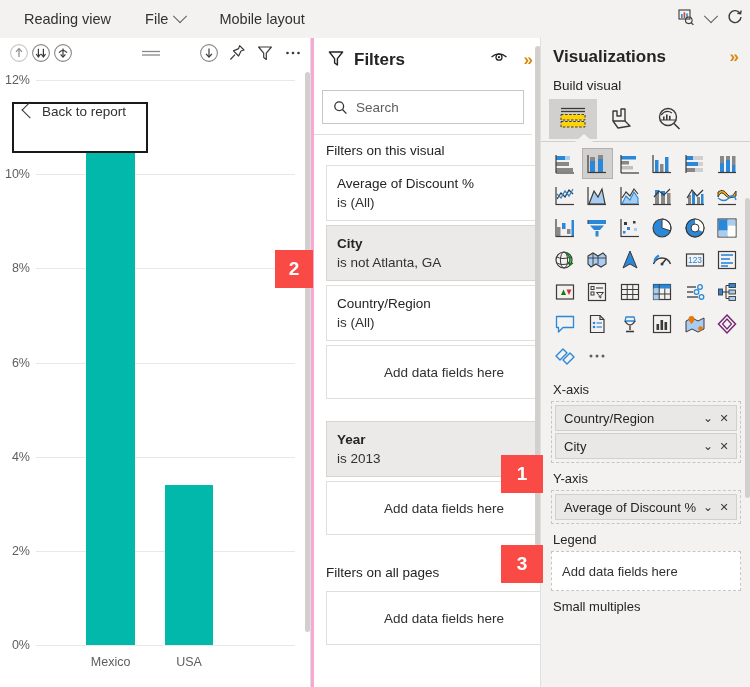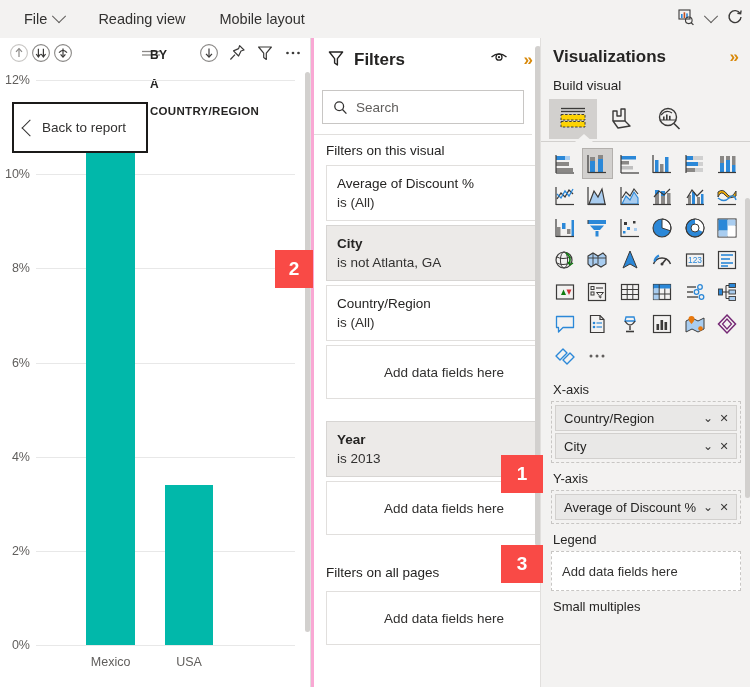--- a/index.html
+++ b/index.html
@@ -52,21 +52,21 @@
     letter-spacing: .3px; line-height: 15px;
     white-space: nowrap;
   }
   .visual-title .l2 { font-size: 11.5px; }
 
   
   .back-btn {
     position: absolute; left: 12px; top: 64px;
     width: 132px; height: 47px;
     background: #ffffff; border: 2.5px solid #1b1a19;
-    display: flex; align-items: center; gap: 6px;
+    display: flex; gap: 6px;
     z-index: 40; cursor: pointer;
   }
   .back-btn .bk-chev {
     margin-left: 10px; width: 11px; height: 11px;
     border-left: 1.8px solid #323130; border-bottom: 1.8px solid #323130;
     transform: rotate(45deg);
   }
   .back-btn span { font-size: 13.5px; color: #323130; }
 
   
@@ -233,25 +233,25 @@
     z-index: 60;
   }
 </style>
 </head>
 <body>
 
 <div id="app">
 
   <div class="menubar">
     <div class="menu-item">
+      <span>Reading view</span>
+    </div>
+    <div class="menu-item">
       <span>File</span>
       <span class="chev-sm"></span>
-    </div>
-    <div class="menu-item">
-      <span>Reading view</span>
     </div>
     <div class="menu-item">
       <span>Mobile layout</span>
     </div>
 
     <div class="menubar-right">
       <span>
         <svg width="20" height="20" viewBox="0 0 20 20">
           <rect x="3" y="3" width="11" height="9" fill="none" stroke="#3b3a39" stroke-width="1.1"></rect>
           <rect x="5" y="7" width="1.6" height="4" fill="#2b88d8"></rect>
@@ -324,25 +324,20 @@
       </span>
       <span class="tb-ico" style="left:282px">
         <svg width="22" height="22" viewBox="0 0 22 22">
           <circle cx="5.5" cy="11" r="1.35" fill="#3b3a39"></circle>
           <circle cx="11" cy="11" r="1.35" fill="#3b3a39"></circle>
           <circle cx="16.5" cy="11" r="1.35" fill="#3b3a39"></circle>
         </svg>
       </span>
     </div>
 
-    <div class="visual-title">
-      <div>BY</div>
-      <div style="margin-top:14px">A</div>
-      <div class="l2" style="margin-top:12px">COUNTRY/REGION</div>
-    </div>
 
     <div class="chart">
       <div class="plot">
 
         <div id="gridlines">
             <div class="gridline" style="top: 100%;">
               <div class="ytick">0%</div>
             </div>
             <div class="gridline" style="top: 83.3333%;">
               <div class="ytick">2%</div>

